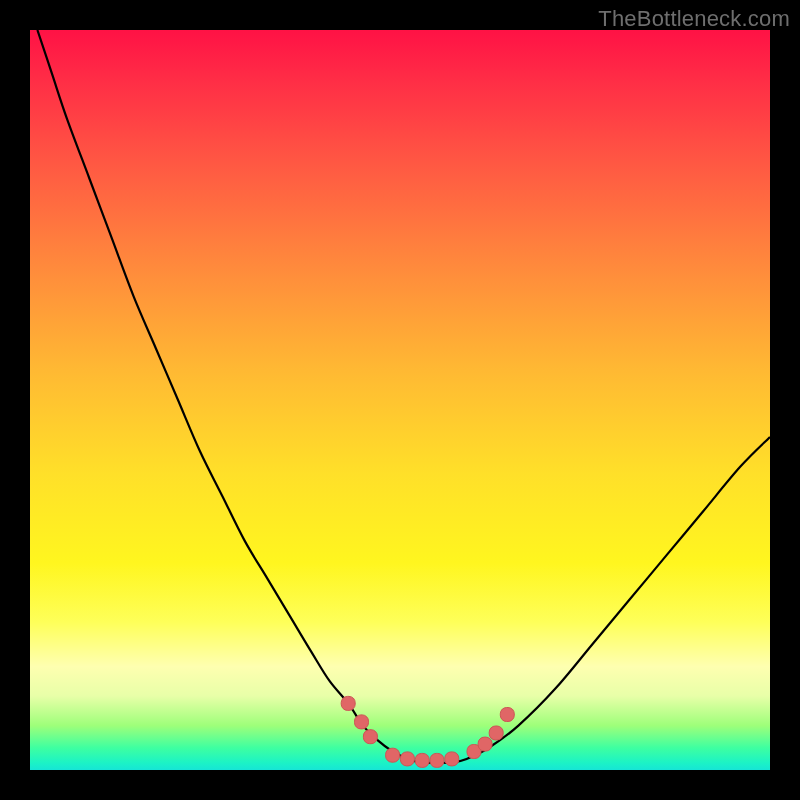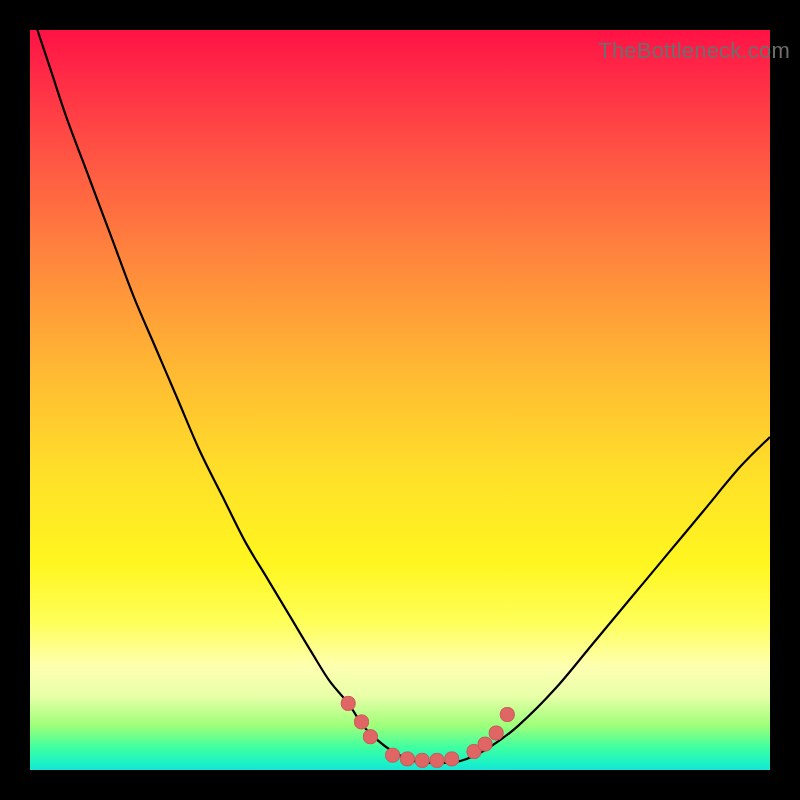--- a/index.html
+++ b/index.html
@@ -51,21 +51,20 @@
   }
   .watermark {
     position: absolute;
     top: 6px;
     right: 10px;
     color: #6e6e6e;
     font-size: 22px;
     font-weight: 400;
     letter-spacing: 0.2px;
     user-select: none;
-    margin-top: 32px;
   }
 </style>
 </head>
 <body>
 
 <div class="frame">
 
   <div class="plot-area">
     <svg class="curve-svg" viewBox="0 0 740 740" preserveAspectRatio="none">
       <path id="curve-path" d="M 7.4 0.0 C 9.9 7.4, 17.3 29.6, 22.2 44.4 C 27.1 59.2, 30.8 71.5, 37.0 88.8 C 43.2 106.1, 51.8 128.3, 59.2 148.0 C 66.6 167.7, 74.0 187.5, 81.4 207.2 C 88.8 226.9, 96.2 247.9, 103.6 266.4 C 111.0 284.9, 118.4 300.9, 125.8 318.2 C 133.2 335.5, 140.6 352.7, 148.0 370.0 C 155.4 387.3, 162.8 405.8, 170.2 421.8 C 177.6 437.8, 185.0 451.4, 192.4 466.2 C 199.8 481.0, 207.2 497.0, 214.6 510.6 C 222.0 524.2, 229.4 535.3, 236.8 547.6 C 244.2 559.9, 251.6 572.3, 259.0 584.6 C 266.4 596.9, 274.4 610.5, 281.2 621.6 C 288.0 632.7, 293.5 642.6, 299.7 651.2 C 305.9 659.8, 312.6 666.0, 318.2 673.4 C 323.8 680.8, 328.1 689.4, 333.0 695.6 C 337.9 701.8, 342.9 706.1, 347.8 710.4 C 352.7 714.7, 357.7 718.4, 362.6 721.5 C 367.5 724.6, 372.5 727.0, 377.4 728.9 C 382.3 730.8, 387.3 732.0, 392.2 732.6 C 397.1 733.2, 402.1 732.6, 407.0 732.6 C 411.9 732.6, 416.9 733.2, 421.8 732.6 C 426.7 732.0, 430.4 731.4, 436.6 728.9 C 442.8 726.4, 450.2 723.3, 458.8 717.8 C 467.4 712.3, 477.3 705.5, 488.4 695.6 C 499.5 685.7, 513.1 672.2, 525.4 658.6 C 537.7 645.0, 550.1 629.0, 562.4 614.2 C 574.7 599.4, 587.1 584.6, 599.4 569.8 C 611.7 555.0, 624.1 540.2, 636.4 525.4 C 648.7 510.6, 661.1 495.8, 673.4 481.0 C 685.7 466.2, 699.3 448.9, 710.4 436.6 C 721.5 424.3, 735.1 411.9, 740.0 407.0" fill="none" stroke="#000000" stroke-width="2.2"></path>

